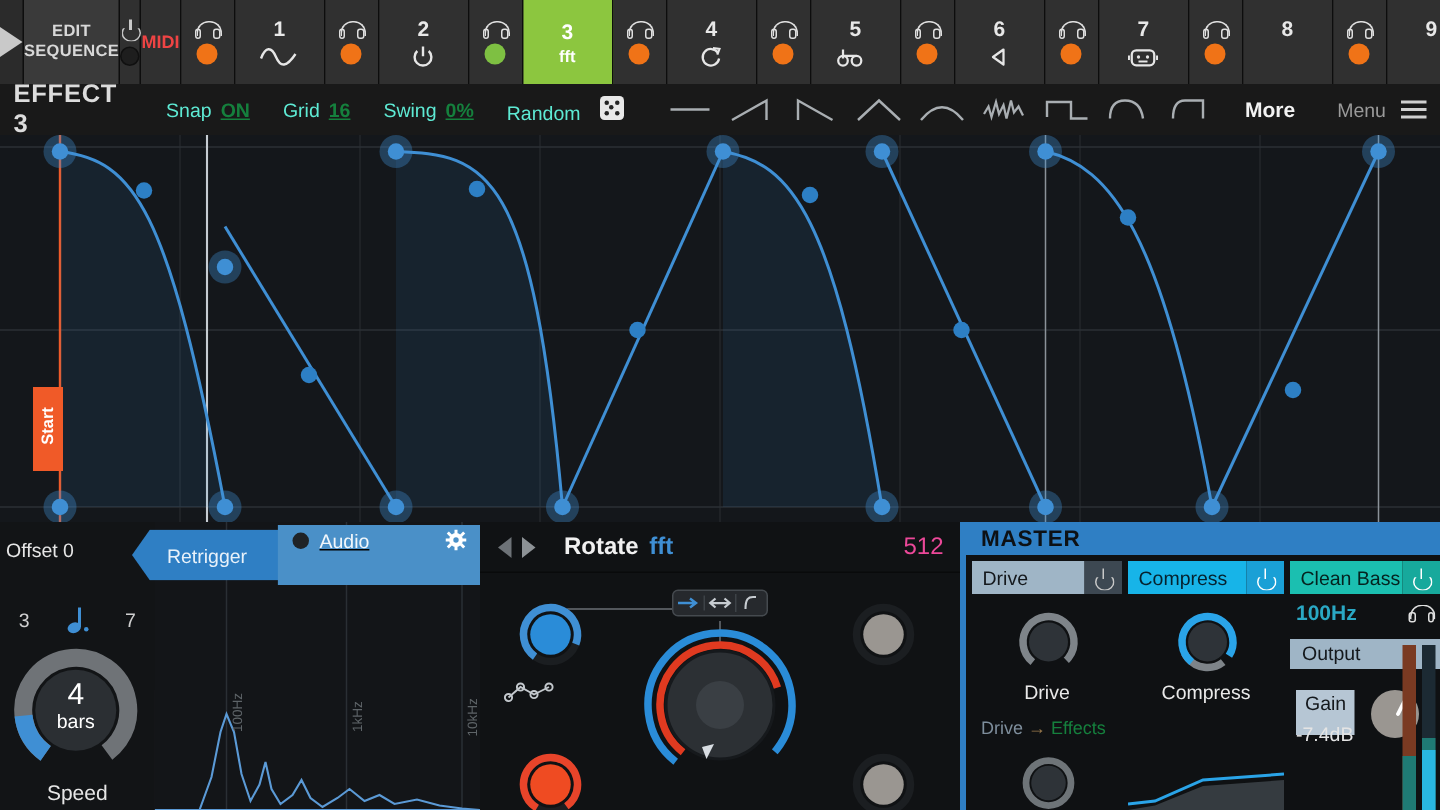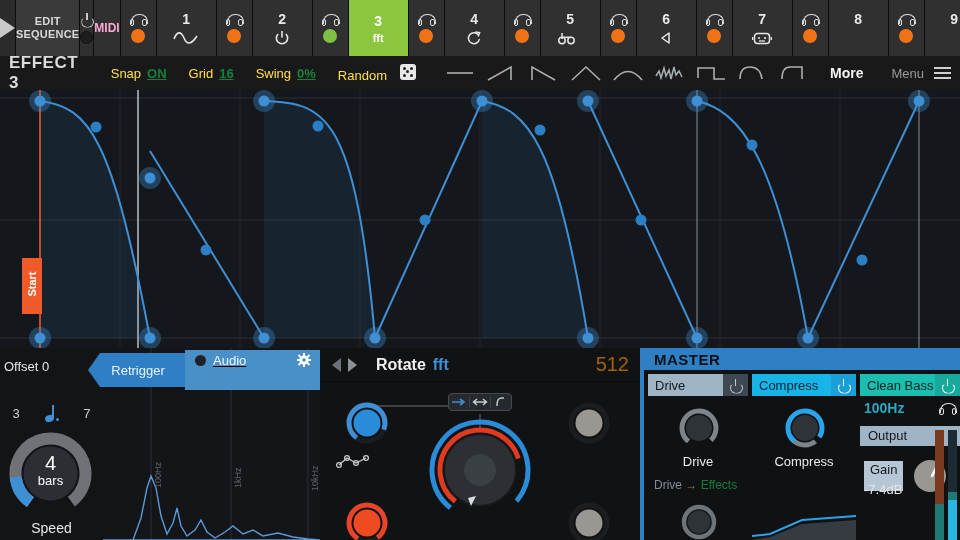--- a/index.html
+++ b/index.html
@@ -28,21 +28,21 @@
     width: 0; height: 0; border-left: 15px solid #c9c9c9;
     border-top: 10px solid transparent; border-bottom: 10px solid transparent;
   }
   .tb-edit {
     width: 70px; background: #3a3a3a; color: #d8d8d8;
     font-size: 11px; font-weight: bold; line-height: 13px; text-align: center;
     letter-spacing: .2px;
   }
   .tb-midi { width: 44px; background: #303030; }
   .tb-midipow { width: 32px; background: #303030; gap: 5px; }
-  .tb-midi .lbl { color: #f9a8d4; font-size: 12px; font-weight: bold; }
+  .tb-midi .lbl { color: #ef4444; font-size: 12px; font-weight: bold; }
   .pow-glyph { width: 13px; height: 13px; position: relative; }
   .pow-glyph::before {
     content: ""; position: absolute; left: 1px; top: 3px; width: 11px; height: 10px;
     border: 1.6px solid #c8c8c8; border-radius: 50%;
     clip-path: polygon(0 28%, 100% 28%, 100% 100%, 0 100%);
   }
   .pow-glyph::after {
     content: ""; position: absolute; left: 5.7px; top: 0px; width: 1.6px; height: 7px;
     background: #c8c8c8;
   }
@@ -75,21 +75,21 @@
   
   #effectbar {
     position: absolute; left: 0; top: 56px; width: 960px; height: 34px;
     background: #191919; display: flex; align-items: center;
   }
   #effectbar .title {
     margin-left: 9px; font-size: 17px; font-weight: bold; color: #dcdcdc;
     letter-spacing: .5px; font-stretch: condensed;
   }
   .eb-pair { display: flex; align-items: baseline; gap: 6px; margin-left: 22px; }
-  .eb-pair .k { font-size: 13px; color: #fde047; }
+  .eb-pair .k { font-size: 13px; color: #5eead4; }
   .eb-pair .v { font-size: 13px; color: #15803d; font-weight: bold; text-decoration: underline; }
   .dice {
     width: 16px; height: 16px; background: #e8e8e8; border-radius: 3px;
     position: relative; margin-left: 7px;
   }
   .dice i { position:absolute; width:3px; height:3px; border-radius:50%; background:#232323; }
   .shapes { display: flex; align-items: center; gap: 6px; margin-left: 26px; }
   .shape { width: 36px; height: 22px; }
   .shape svg { display: block; }
   .eb-more { margin-left: 16px; font-size: 14px; font-weight: bold; color: #f2f2f2; }
@@ -192,21 +192,21 @@
   }
   #rotatepanel .hdr {
     position: absolute; left: 0; top: 0; width: 320px; height: 34px;
     display: flex; align-items: center; border-bottom: 1px solid #090a0b;
   }
   .arrowbtn { width: 0; height: 0; border-top: 7px solid transparent; border-bottom: 7px solid transparent; }
   .arrowbtn.l { border-right: 9px solid #6d7277; margin-left: 12px; }
   .arrowbtn.r { border-left: 9px solid #8d9296; margin-left: 7px; }
   #rotatepanel .hdr .name { margin-left: 19px; font-size: 16px; font-weight: bold; color: #f0f0f0; }
   #rotatepanel .hdr .sub { margin-left: 7px; font-size: 16px; font-weight: bold; color: #3f8fd4; }
-  #rotatepanel .hdr .val { margin-left: auto; margin-right: 11px; font-size: 20px; color: #a16207; text-align: center; }
+  #rotatepanel .hdr .val { margin-left: auto; margin-right: 11px; font-size: 16px; color: #ec4899; text-align: center; }
   .modebar {
     position: absolute; left: 128px; top: 45px; width: 64px; height: 18px;
     background: #26292d; border: 1px solid #454a4f; border-radius: 4px;
     display: flex; align-items: center;
   }
   .modebar .seg { flex: 1; display: flex; align-items: center; justify-content: center; }
   .modebar .seg + .seg { border-left: 1px solid #3d4247; }
   .smallknob { position: absolute; width: 46px; height: 46px; }
   .mainknob { position: absolute; left: 104px; top: 66px; width: 112px; height: 112px; }
   .curveicon { position: absolute; left: 16px; top: 105px; width: 34px; height: 16px; }

